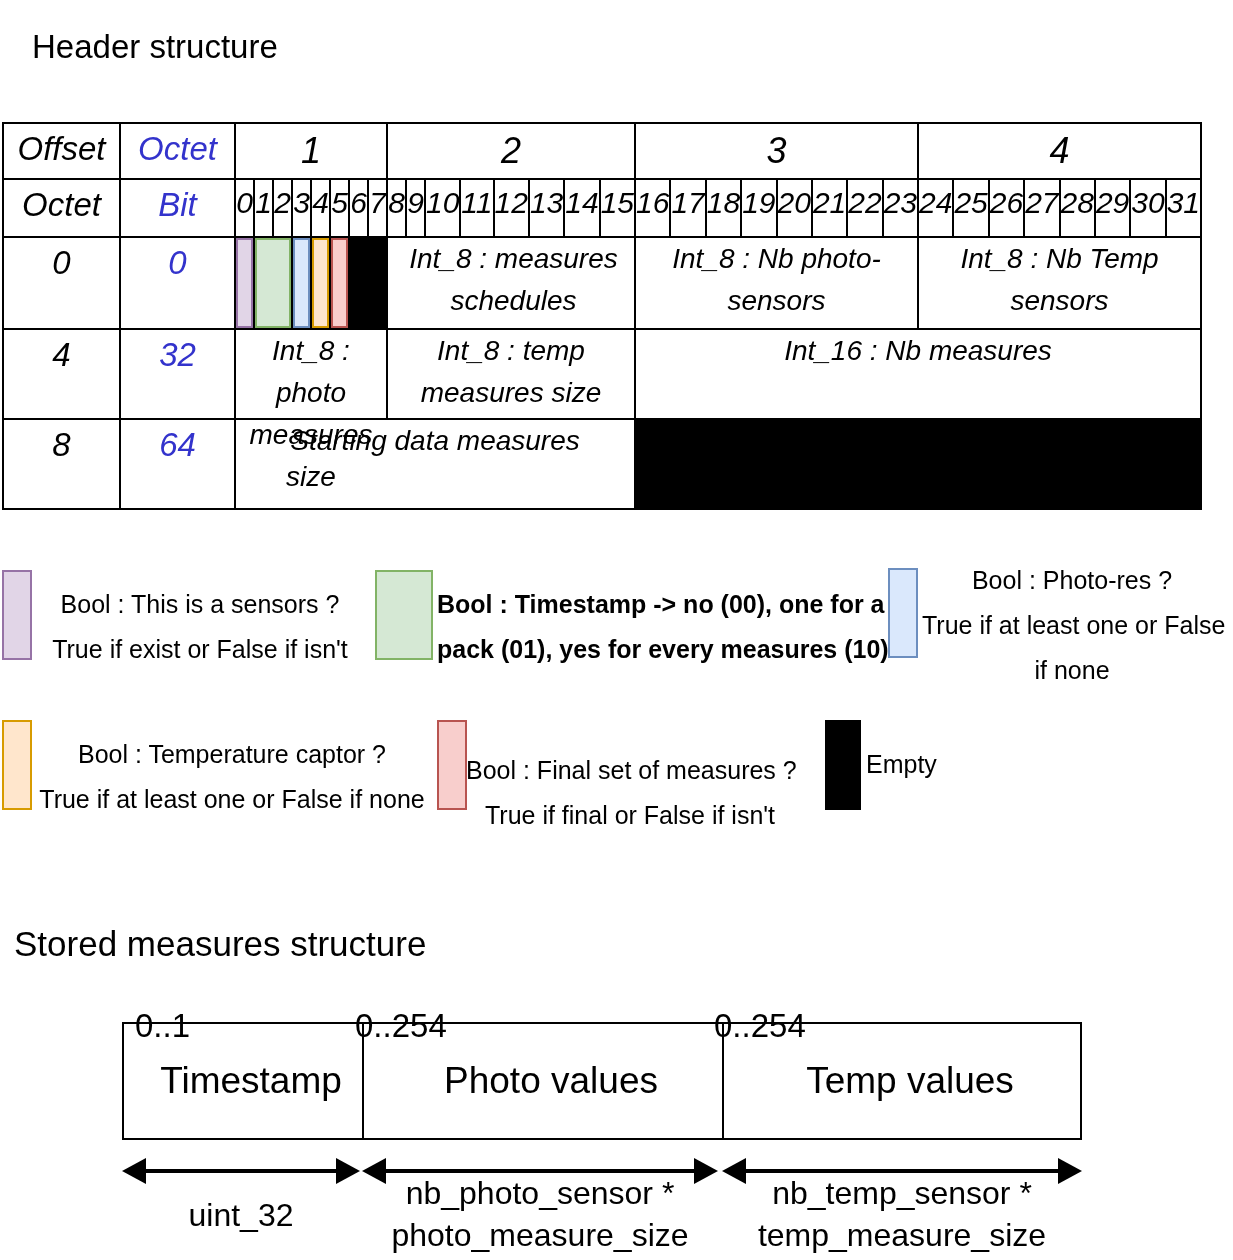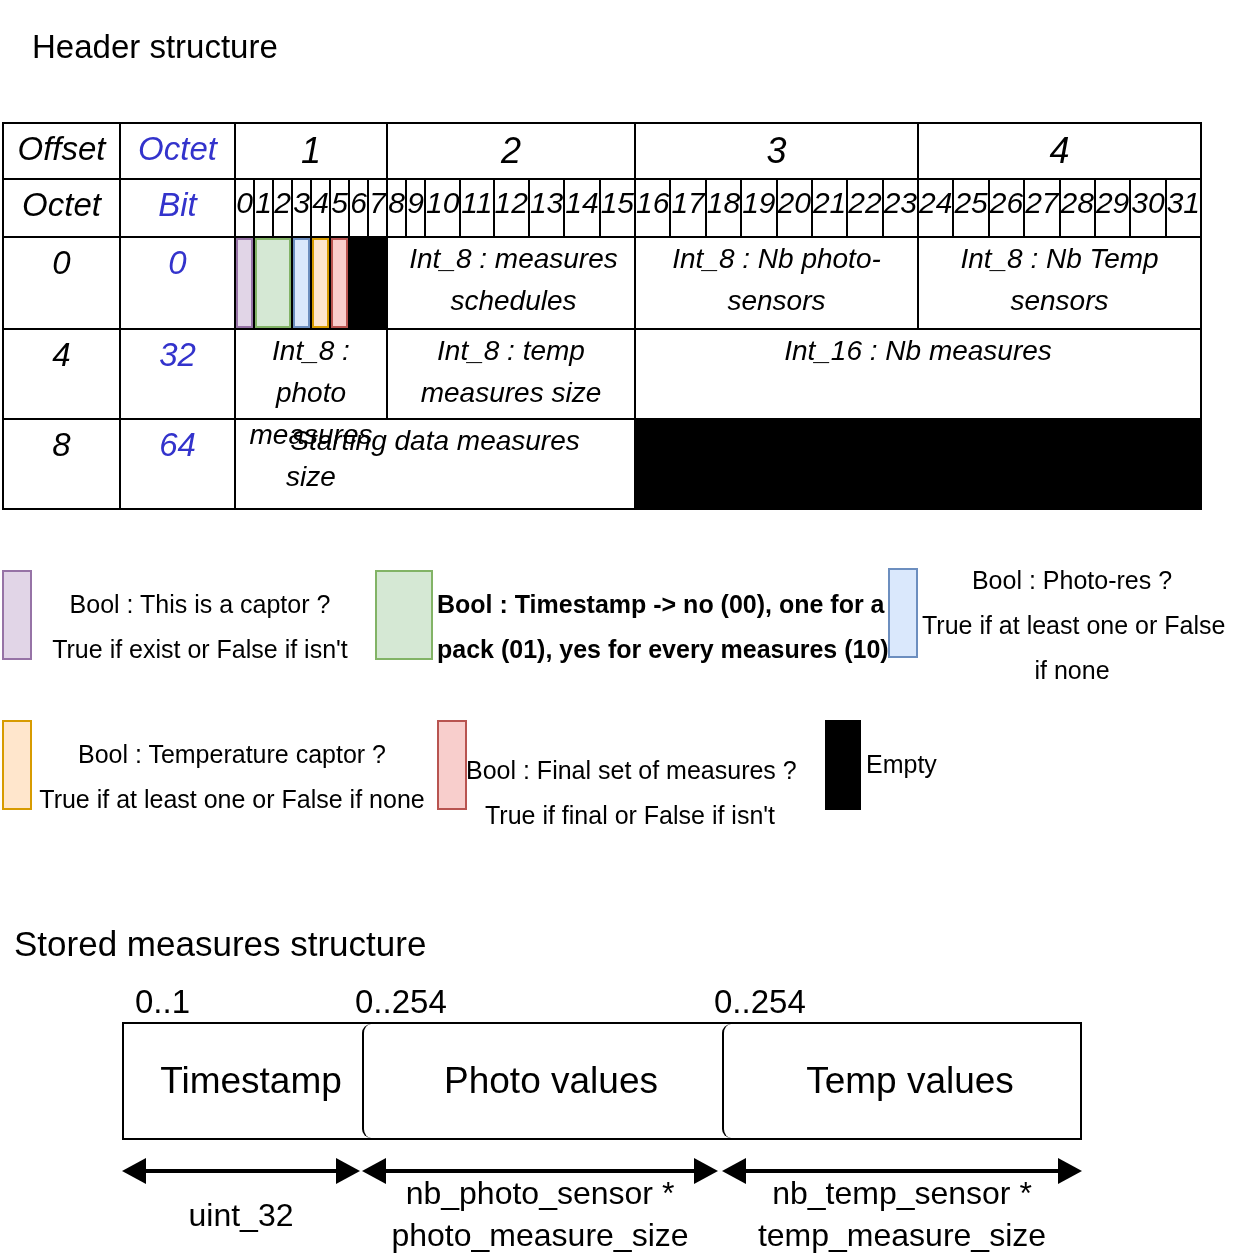--- a/index.html
+++ b/index.html
@@ -28,24 +28,24 @@
   .flag { border-style:solid; border-width:2px; }
 
   
   .swatch { position:absolute; border:2px solid; }
   .ltext { position:absolute; font-size:25px; line-height:45px; text-align:center; }
   .ltext div { white-space:nowrap; }
   .ltext-left { text-align:left; }
 
   
   .stitle { position:absolute; left:14px; top:924px; font-size:35px; }
-  .range { position:absolute; font-size:33px; }
+  .range { position:absolute; font-size:33px;margin-top:24px; }
   .sboxes { position:absolute; left:122px; top:1022px; height:118px; display:flex; border:2px solid #000; }
   .sbox { display:flex; align-items:center; justify-content:center; font-size:37px;padding-left:16px; }
-  .bl { border-left:2px solid #000;border-radius:9px; }
+  .bl { border-left:2px solid #000; }
 
   .darrow { position:absolute; height:26px; }
   .darrow .bar { position:absolute; left:14px; right:14px; top:11px; height:4px; background:#000; }
   .darrow::before, .darrow::after { content:""; position:absolute; top:0; width:0; height:0;
     border-top:13px solid transparent; border-bottom:13px solid transparent; }
   .darrow::before { left:0; border-right:24px solid #000; }
   .darrow::after  { right:0; border-left:24px solid #000; }
 
   .sizelabel { position:absolute; font-size:32px; line-height:42px; text-align:center; }
   .sizelabel div { white-space:nowrap; }
@@ -220,21 +220,21 @@
       <div class="tcell hdr blue">
         <span class="ctext">64</span>
       </div>
       <div class="tcell field" style="grid-column: span 16;">
         <span class="ctext">Starting data measures</span>
       </div>
     </div>
 
   <div class="swatch" style="left: 2px; top: 570px; width: 30px; height: 90px; background: rgb(225, 213, 231); border-color: rgb(150, 115, 166);"></div>
   <div class="ltext" style="left:40px;top:582px;width:320px;">
-      <div>Bool : This is a captor ?</div>
+      <div>Bool : This is a sensors ?</div>
       <div>True if exist or False if isn't</div>
     </div>
 
   <div class="swatch" style="left: 375px; top: 570px; width: 58px; height: 90px; background: rgb(213, 232, 212); border-color: rgb(130, 179, 102);"></div>
   <div class="ltext" style="left:437px;top:582px;width:418px;font-weight:bold;">
       <div>Bool : Timestamp -&gt; no (00), one for a</div>
       <div>pack (01), yes for every measures (10)</div>
     </div>
 
   <div class="swatch" style="left: 888px; top: 568px; width: 30px; height: 90px; background: rgb(218, 232, 252); border-color: rgb(108, 142, 191);"></div>

